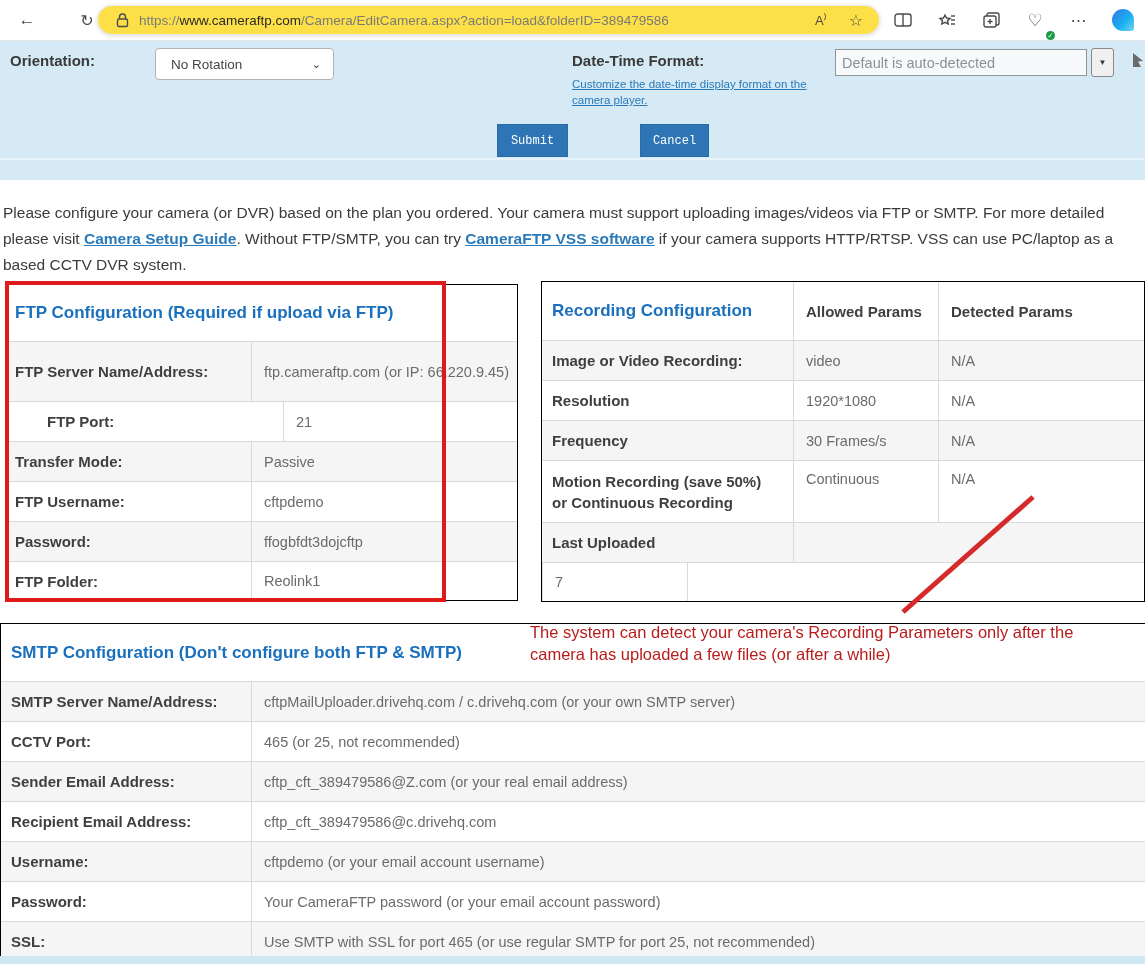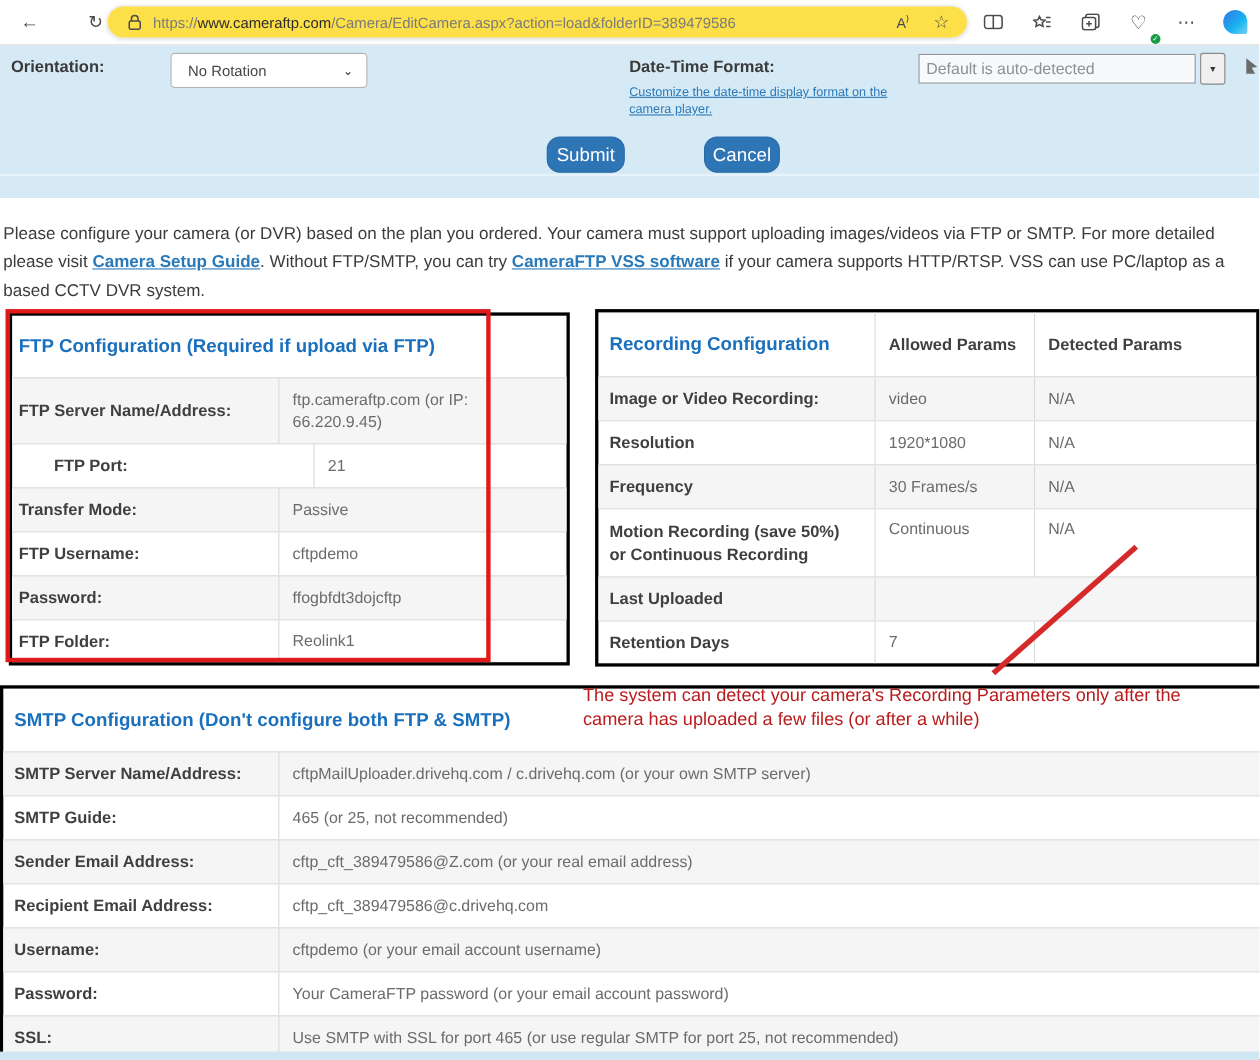--- a/index.html
+++ b/index.html
@@ -43,29 +43,29 @@
   .dt-link { position:absolute; left:572px; top:76px; font-size:11.5px; color:#2a7ab9;
              line-height:16px; cursor:pointer; }
   .dt-link div { text-decoration:underline; }
   .dt-input { position:absolute; left:835px; top:49px; width:252px; height:27px;
               background:#f7f9fa; border:1px solid #8f9699; font-size:14.5px; color:#8b9196;
               padding:0 6px; font-family:"Liberation Sans",sans-serif; }
   .dt-drop { position:absolute; left:1091px; top:48px; width:23px; height:29px;
              background:#f0f0f0; border:1px solid #888; border-radius:3px; font-size:8px;
              color:#333; display:flex; align-items:center; justify-content:center; cursor:pointer; }
   .btn { position:absolute; top:124px; height:33px; background:#2e75b6; border:1px solid #2a6aa5;
-         border-radius:12px; color:#fff; font-size:17px; display:flex; align-items:center;
-         justify-content:center; cursor:pointer; }
+         border-radius:0; color:#fff; font-size:12px; display:flex; align-items:center;
+         justify-content:center; cursor:pointer;font-family:Liberation Mono, monospace; }
   
   .intro { position:absolute; left:3px; top:200px; width:1142px; font-size:15.5px;
            color:#3b3b3b; line-height:26px; }
   .intro .line { white-space:nowrap; overflow:hidden; }
   .intro a, .blue-link { color:#2a7ab9; text-decoration:underline; cursor:pointer; font-weight:bold; }
   
-  .tbl { position:absolute; background:#fff; border:3px solid #000000; }
+  .tbl { position:absolute; background:#fff; border:1px solid #000000; }
   .t-title { display:flex; align-items:center; color:#1a70bd; font-weight:bold; font-size:17px; }
   .t-row { display:flex; border-top:1px solid #d9d9d9; align-items:center; }
   .t-row.gray { background:#f5f5f5; }
   .cell { height:100%; display:flex; align-items:center; }
   .lab { font-weight:bold; color:#3f3f3f; font-size:15px; padding-left:6px; }
   .val { color:#6b6b6b; font-size:14.5px; padding-left:12px; border-left:1px solid #d9d9d9; }
   .hdr { font-weight:bold; color:#3f3f3f; font-size:15px; padding-left:12px; border-left:1px solid #d9d9d9; }
   .wrapv { line-height:20px; padding-right:8px; }
   
   .ftp { left:8px; top:284px; width:510px; }
@@ -248,42 +248,41 @@
         </div>
     </div>
     <div class="cell c2 val" style="align-items:flex-start; padding-top:10px;">Continuous</div>
     <div class="cell c3 val" style="align-items:flex-start; padding-top:10px;">N/A</div>
   </div>
   <div class="t-row gray" style="height:40px;">
     <div class="cell c1 lab">Last Uploaded</div>
     <div class="cell c3 val"></div>
   </div>
   <div class="t-row" style="height:39px;">
-    <div class="cell c1 lab">Retention Days</div>
     <div class="cell c2 val">7</div>
     <div class="cell c3 val"></div>
   </div>
 </div>
 
 <div class="annot">
   <div>The system can detect your camera's Recording Parameters only after the</div>
   <div>camera has uploaded a few files (or after a while)</div>
 </div>
 <svg class="arrow-svg" width="170" height="150" viewBox="0 0 170 150">
   <line x1="13" y1="132" x2="143" y2="17" stroke="#d42a2a" stroke-width="5"></line>
 </svg>
 
 <div class="tbl smtp">
   <div class="t-title">SMTP Configuration (Don't configure both FTP &amp; SMTP)</div>
   <div class="t-row gray" style="height:40px;">
     <div class="cell c1 lab">SMTP Server Name/Address:</div>
     <div class="cell c2 val">cftpMailUploader.drivehq.com / c.drivehq.com (or your own SMTP server)</div>
   </div>
   <div class="t-row" style="height:40px;">
-    <div class="cell c1 lab">SMTP Guide:</div>
+    <div class="cell c1 lab">CCTV Port:</div>
     <div class="cell c2 val">465 (or 25, not recommended)</div>
   </div>
   <div class="t-row gray" style="height:40px;">
     <div class="cell c1 lab">Sender Email Address:</div>
     <div class="cell c2 val">cftp_cft_389479586@Z.com (or your real email address)</div>
   </div>
   <div class="t-row" style="height:40px;">
     <div class="cell c1 lab">Recipient Email Address:</div>
     <div class="cell c2 val">cftp_cft_389479586@c.drivehq.com</div>
   </div>

